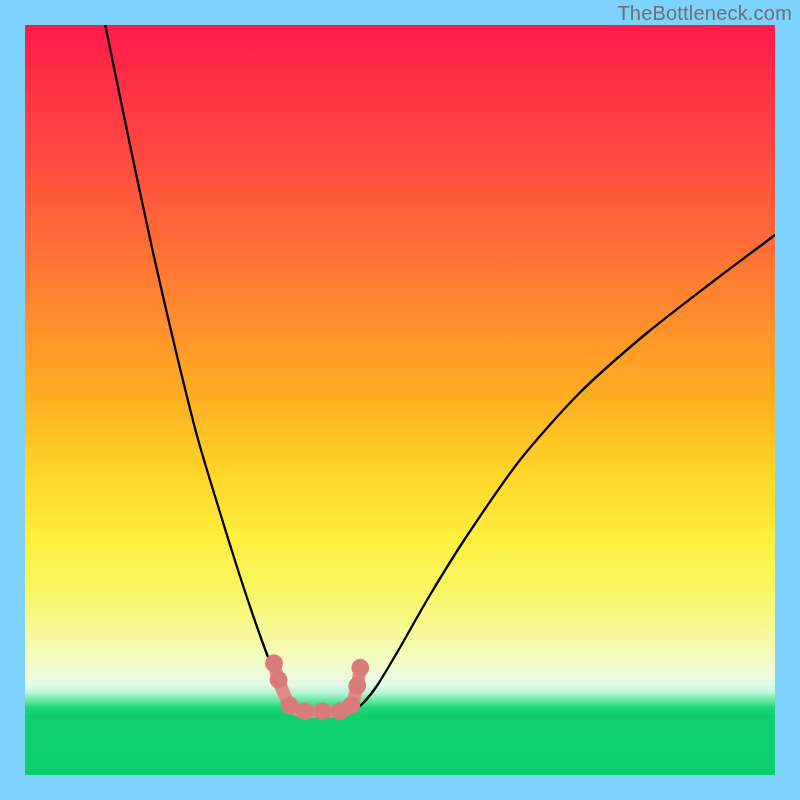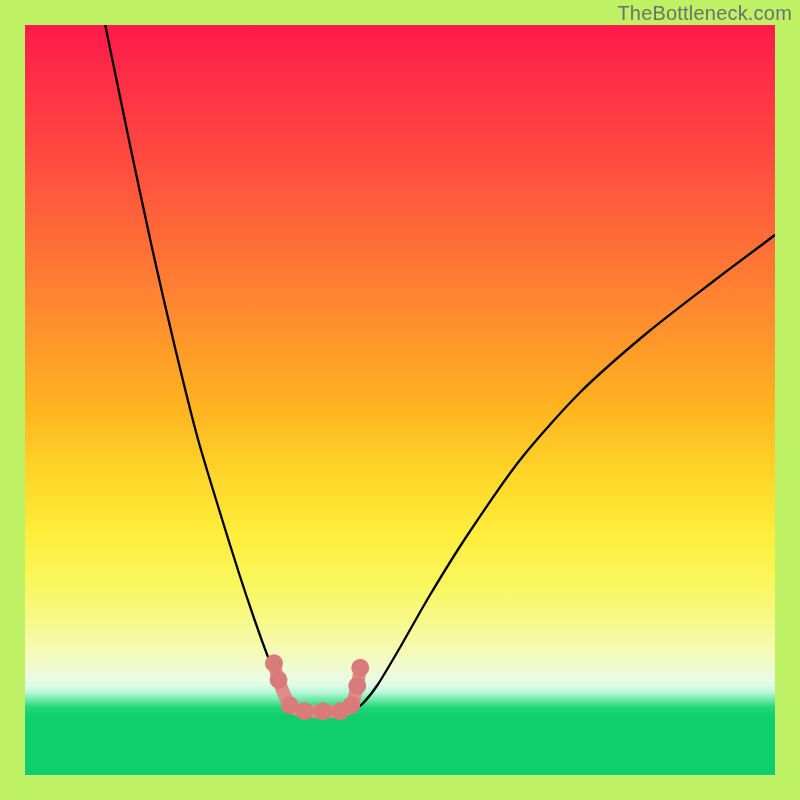--- a/index.html
+++ b/index.html
@@ -10,21 +10,21 @@
     background: #000;
     overflow: hidden;
     font-family: Arial, Helvetica, sans-serif;
   }
   .frame {
     position: absolute;
     top: 0;
     left: 0;
     width: 800px;
     height: 800px;
-    background: #bef264;
+    background: #7dd3fc;
   }
   .plot-area {
     position: absolute;
     top: 25px;
     left: 25px;
     width: 750px;
     height: 750px;
     overflow: hidden;
   }
   .gradient-main {

